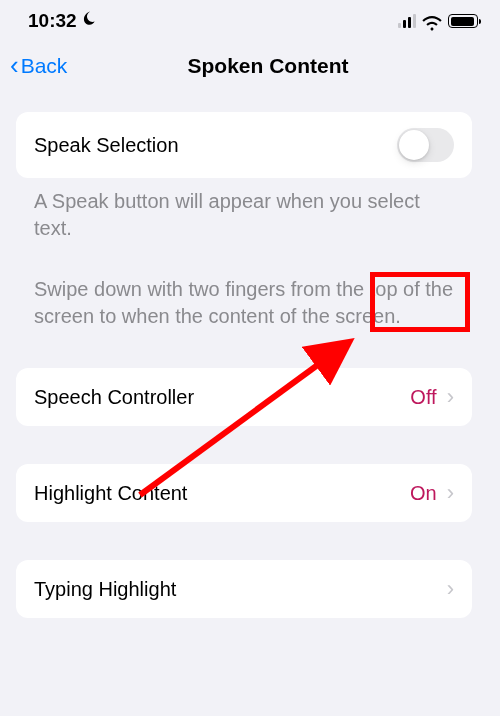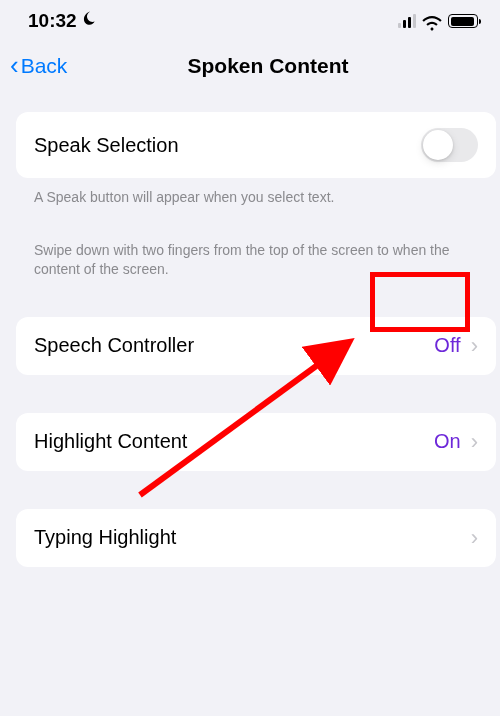--- a/index.html
+++ b/index.html
@@ -70,21 +70,21 @@
     .back-chevron { font-size: 26px; line-height: 1; font-weight: 500; margin-top:-2px; }
     .nav-title {
       position: absolute;
       left: 0; right: 0;
       text-align: center;
       font-size: 21px;
       font-weight: 600;
       pointer-events: none;
       padding-left: 36px;
     }
-    .content { padding: 24px 4px 0 16px; }
+    .content { padding: 24px 28px 0 16px; }
     .section-cell {
       background: #fff;
       border-radius: 12px;
       padding: 16px 18px;
       display: flex;
       align-items: center;
       justify-content: space-between;
       min-height: 58px;
     }
     .cell-label { font-size: 20px; font-weight: 400; }
@@ -99,31 +99,31 @@
     .toggle-knob {
       position: absolute;
       left: 2px; top: 2px;
       width: 30px; height: 30px;
       background: #fff;
       border-radius: 50%;
       box-shadow: 0 1px 3px rgba(0,0,0,0.15), 0 3px 8px rgba(0,0,0,0.1);
     }
     .footer-text {
       color: #8a8a8e;
-      font-size: 14px;
+      font-size: 20px;
       line-height: 1.35;
       padding: 10px 18px 0 18px;
     }
     .spacer-lg { height: 38px; }
     .spacer-md { height: 24px; }
     .disclosure {
       display: flex; align-items: center; gap: 10px;
       font-size: 20px;
     }
-    .disclosure-value { color: #6d28d9; text-align: center; }
+    .disclosure-value { color: #be185d; text-align: center; }
     .chevron-right { color: #c7c7cc; font-size: 22px; font-weight: 400; }
     .highlight-box {
       position: absolute;
       border: 5px solid #ff0000;
       pointer-events: none;
     }
     .arrow-svg {
       position: absolute;
       pointer-events: none;
     }

